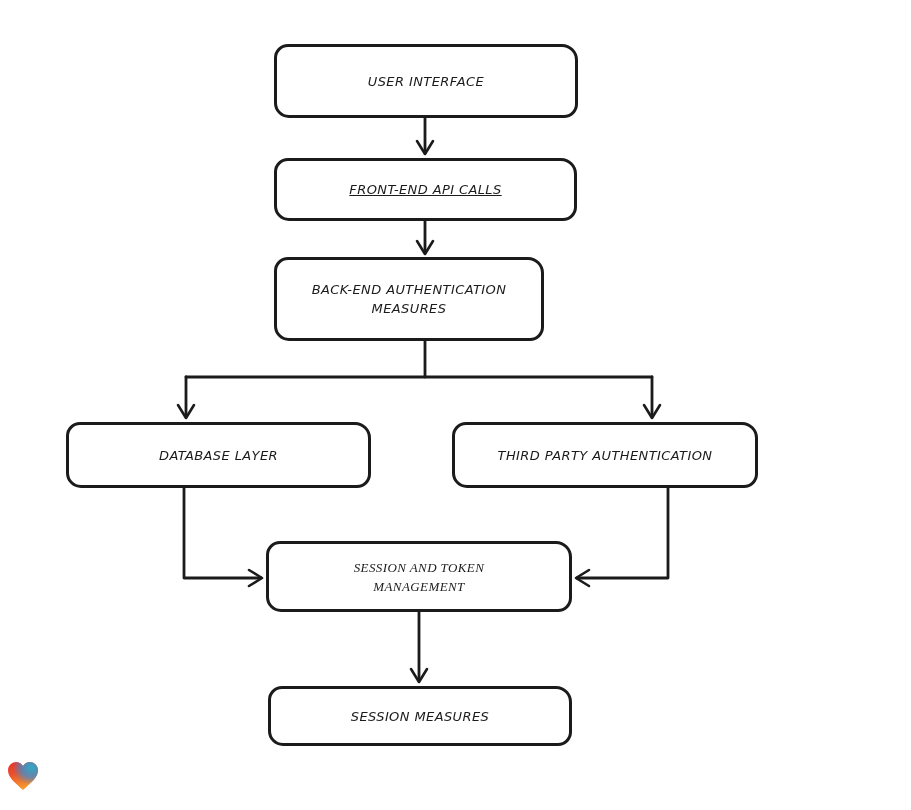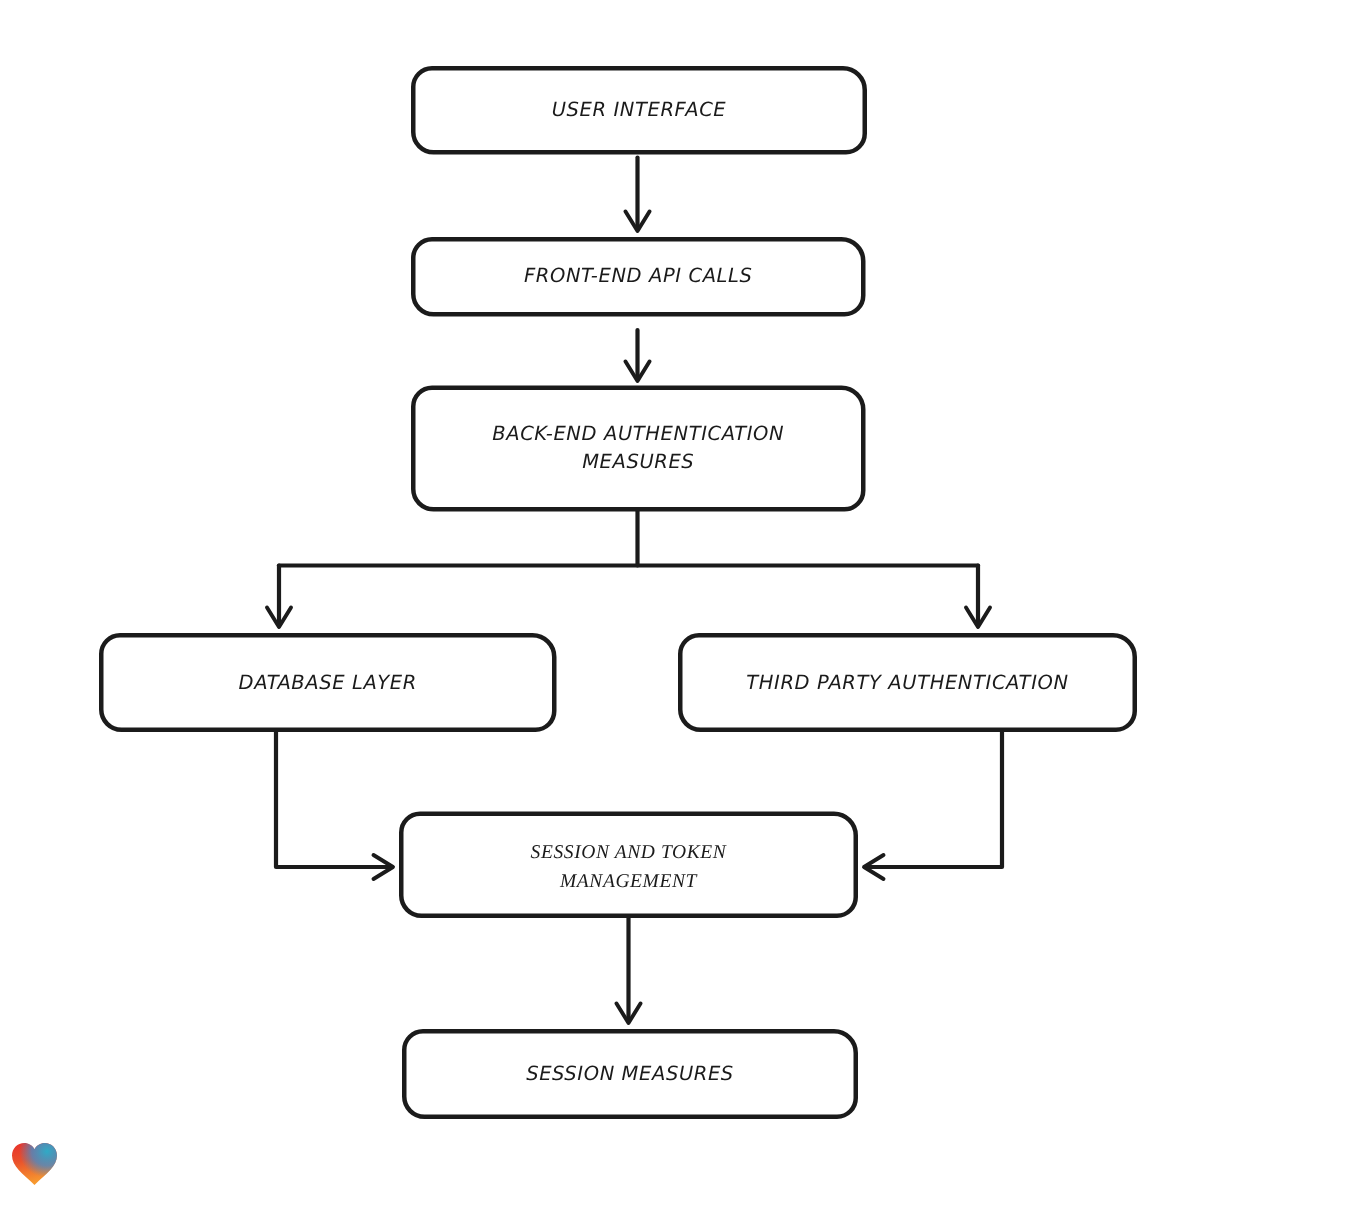--- a/index.html
+++ b/index.html
@@ -33,23 +33,23 @@
     justify-content: center;
     text-align: center;
     color: #1b1b1b;
     font-size: 13px;
     font-style: italic;
     letter-spacing: 0.4px;
     line-height: 19px;
     z-index: 2;
   }
   .node .line:empty { display: none; }
-  .n0 { left: 274px; top: 44px;  width: 304px; height: 59px; }
-  .n1 { left: 274px; top: 158px; width: 303px; height: 53px; }
-  .n2 { left: 274px; top: 257px; width: 303px; height: 84px; }
+  .n0 { left: 274px; top: 44px;  width: 304px; height: 74px; }
+  .n1 { left: 274px; top: 158px; width: 303px; height: 63px; text-decoration: underline; }
+  .n2 { left: 274px; top: 257px; width: 270px; height: 84px; }
   .n3 { left: 66px;  top: 422px; width: 305px; height: 66px; }
   .n4 { left: 452px; top: 422px; width: 306px; height: 66px; }
   .n5 { left: 266px; top: 541px; width: 306px; height: 71px; font-family: Liberation Serif, serif; }
   .n6 { left: 268px; top: 686px; width: 304px; height: 60px; }
   .logo {
     position: absolute;
     left: 7px;
     top: 761px;
     z-index: 3;
   }

